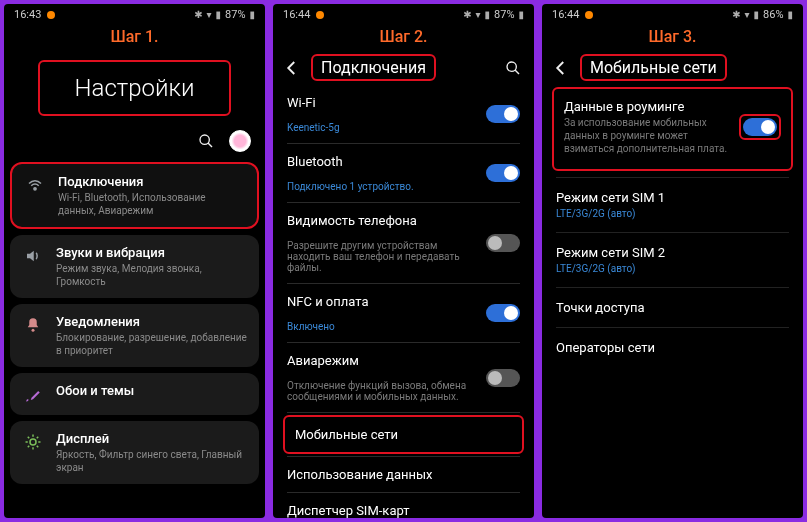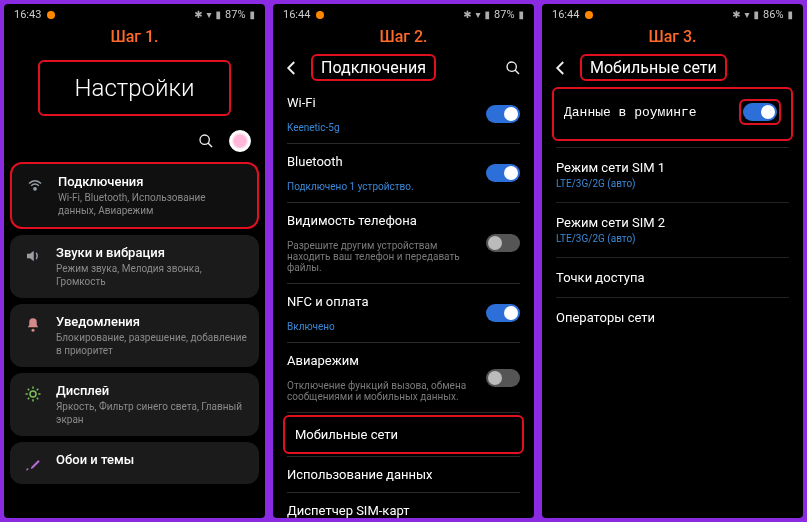--- a/index.html
+++ b/index.html
@@ -152,21 +152,20 @@
   .p3-row {
     display: flex; align-items: center; padding: 12px 14px; gap: 10px;
   }
   .p3-texts { flex: 1; }
   .p3-title { font-size: 13px; color: #fff; }
   .p3-sub { font-size: 10px; color: #7a7a7a; margin-top: 2px; line-height: 1.3; }
   .p3-sub.blue { color: #3a88d6; }
   .p3-block {
     margin: 4px 10px 6px 10px;
     padding: 6px 4px 10px 4px;
-    font-family: Liberation Mono, monospace;
   }
   .toggle-red-box {
     padding: 2px;
     display: inline-flex;
   }
   .hr { height: 1px; background: #222; margin: 0 14px; }
 
   svg { display: block; }
 </style>
 </head>
@@ -234,20 +233,32 @@
     <div class="card">
       <div class="icon" style="color:#d48a8a">
         <svg width="18" height="18" viewBox="0 0 24 24" fill="currentColor">
             <path d="M12 3a5 5 0 0 0-5 5v4l-2 3h14l-2-3V8a5 5 0 0 0-5-5z"></path>
             <circle cx="12" cy="19" r="2"></circle>
           </svg>
       </div>
       <div class="texts">
         <div class="title">Уведомления</div>
         <div class="sub">Блокирование, разрешение, добавление в приоритет</div>
+      </div>
+    </div>
+
+    <div class="card">
+      <div class="icon" style="color:#b86bd6">
+        <svg width="18" height="18" viewBox="0 0 24 24" fill="currentColor">
+            <path d="M14 3l7 7-9 9-3 1 1-3 9-9-5-5z"></path>
+            <path d="M5 19c-2 0-2 3-2 3s3 0 3-2c0-1-1-1-1-1z"></path>
+          </svg>
+      </div>
+      <div class="texts">
+        <div class="title">Обои и темы</div>
       </div>
     </div>
 
     <div class="card">
       <div class="icon" style="color:#7bbf5a">
         <svg width="18" height="18" viewBox="0 0 24 24" fill="none" stroke="currentColor" stroke-width="2">
             <circle cx="12" cy="12" r="4"></circle>
             <line x1="12" y1="2" x2="12" y2="5"></line>
             <line x1="12" y1="19" x2="12" y2="22"></line>
             <line x1="2" y1="12" x2="5" y2="12"></line>
@@ -256,32 +267,20 @@
             <line x1="17" y1="17" x2="19" y2="19"></line>
             <line x1="5" y1="19" x2="7" y2="17"></line>
             <line x1="17" y1="7" x2="19" y2="5"></line>
           </svg>
       </div>
       <div class="texts">
         <div class="title">Дисплей</div>
         <div class="sub">Яркость, Фильтр синего света, Главный экран</div>
       </div>
     </div>
-
-    <div class="card">
-      <div class="icon" style="color:#b86bd6">
-        <svg width="18" height="18" viewBox="0 0 24 24" fill="currentColor">
-            <path d="M14 3l7 7-9 9-3 1 1-3 9-9-5-5z"></path>
-            <path d="M5 19c-2 0-2 3-2 3s3 0 3-2c0-1-1-1-1-1z"></path>
-          </svg>
-      </div>
-      <div class="texts">
-        <div class="title">Обои и темы</div>
-      </div>
-    </div>
   </div>
 </div>
 
 <div class="panel">
   <div class="status-bar">
     <div class="status-left">
       <span>16:44</span>
       <span class="dot-orange"></span>
     </div>
     <div class="status-right">
@@ -407,20 +406,21 @@
     </div>
     <div class="nav-title-box red-box">
       <div class="nav-title">Мобильные сети</div>
     </div>
   </div>
 
   <div class="p3-block red-box">
     <div class="p3-row" style="padding:4px 6px">
       <div class="p3-texts">
         <div class="p3-title">Данные в роуминге</div>
+        <div class="p3-sub">За использование мобильных данных в роуминге может взиматься дополнительная плата.</div>
       </div>
       <div class="toggle-red-box red-box">
         <div class="toggle on"></div>
       </div>
     </div>
   </div>
 
   <div class="hr"></div>
   <div class="p3-row">
     <div class="p3-texts">

